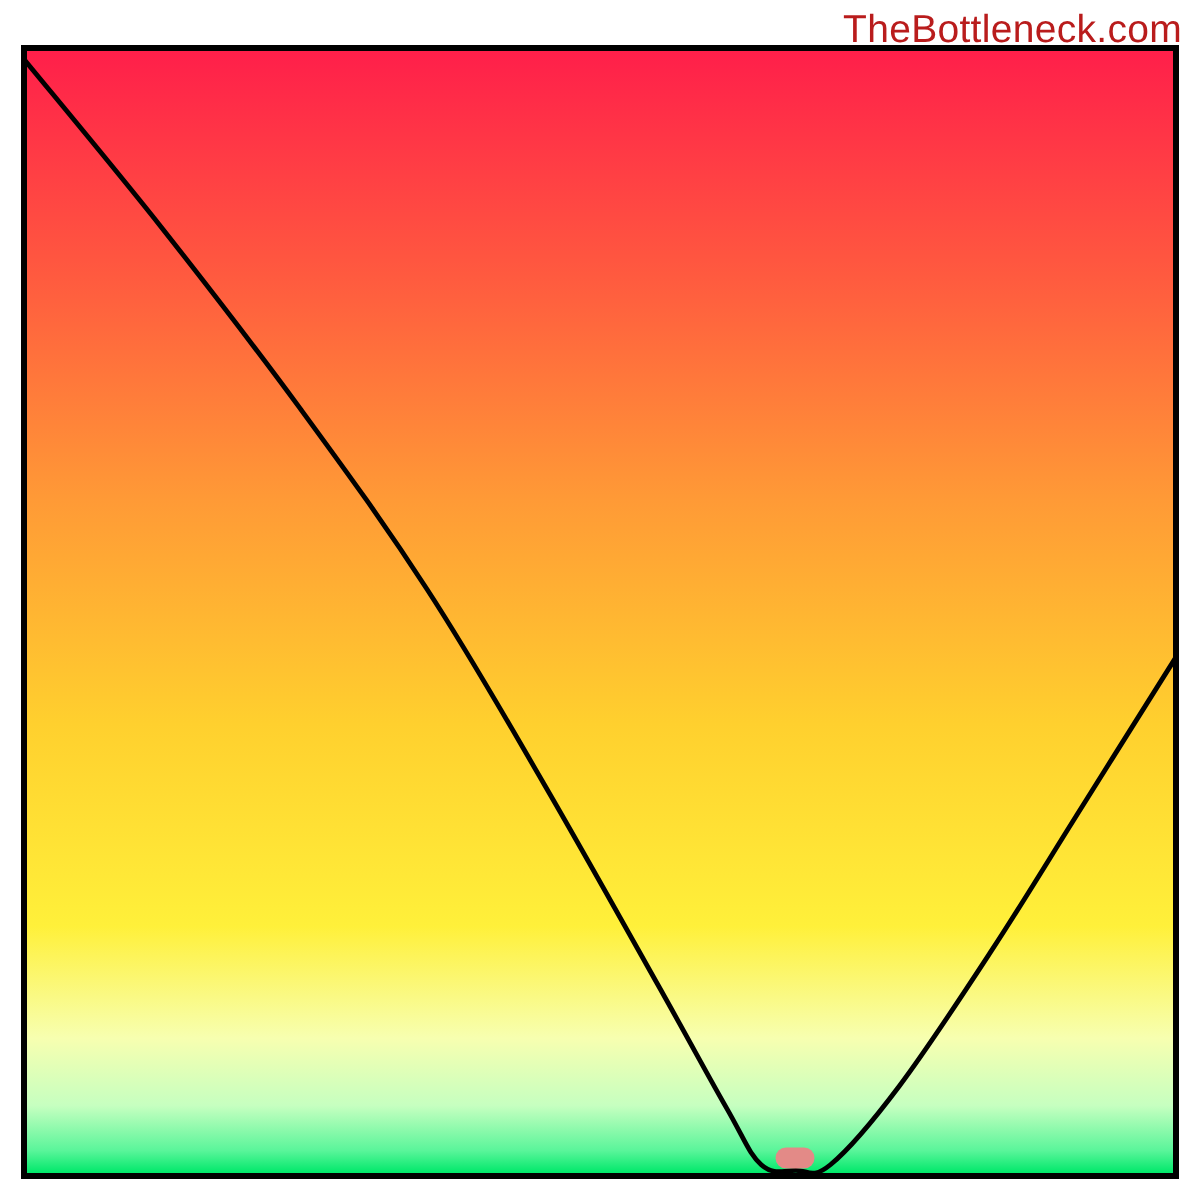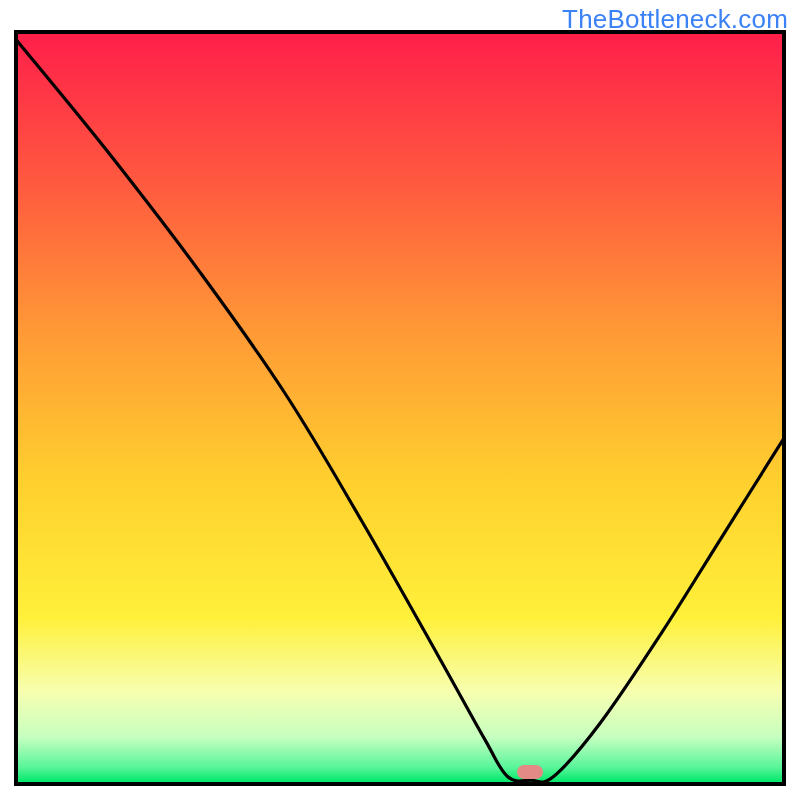--- a/index.html
+++ b/index.html
@@ -13,21 +13,21 @@
   .chart-container {
     position: relative;
     width: 800px;
     height: 800px;
   }
   .watermark {
     position: absolute;
     top: 4px;
     right: 12px;
     font-size: 26px;
-    color: #3b82f6;
+    color: #b91c1c;
     font-weight: 500;
     letter-spacing: 0.2px;
     z-index: 5;
   }
   svg.plot {
     position: absolute;
     left: 0;
     top: 0;
     width: 800px;
     height: 800px;

